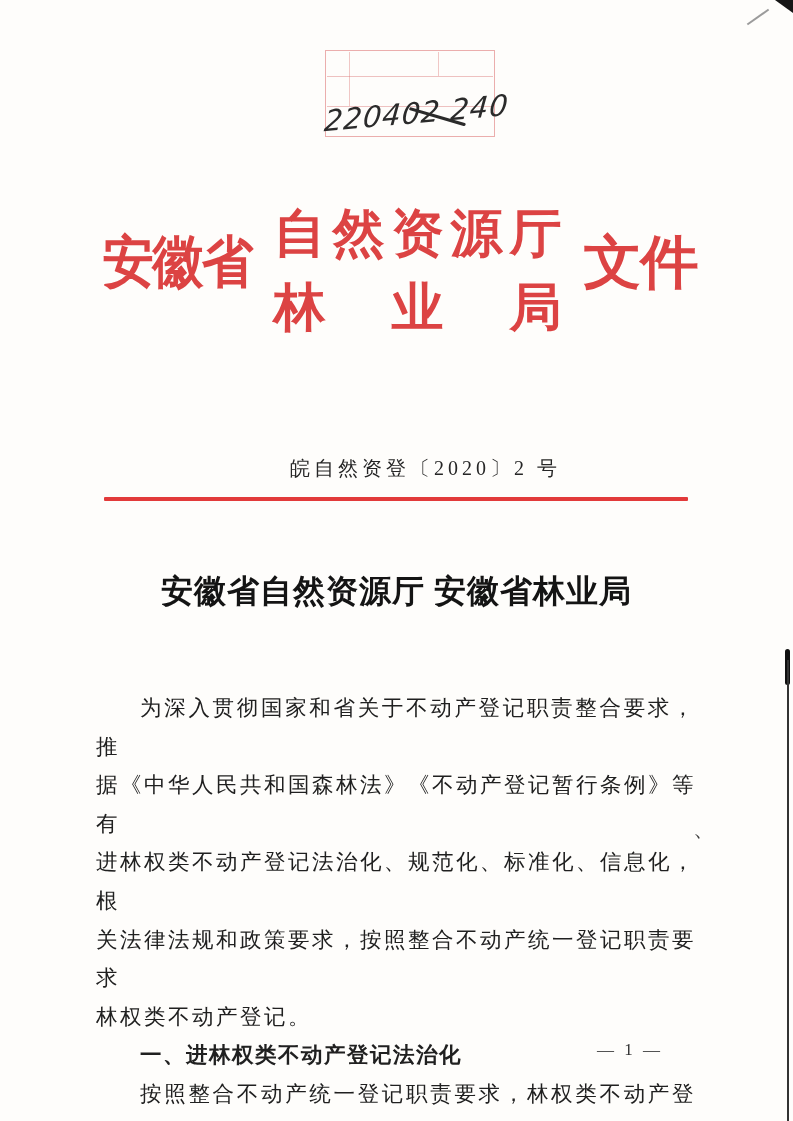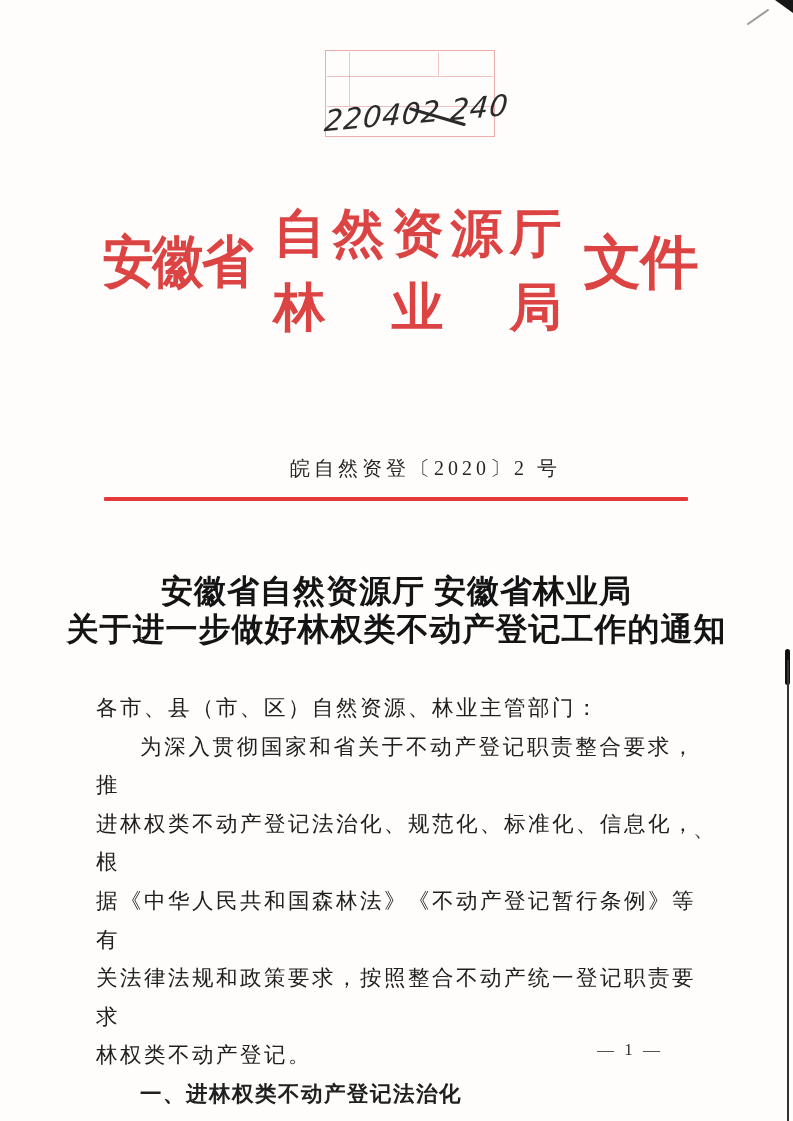--- a/index.html
+++ b/index.html
@@ -106,28 +106,26 @@
     </span>
     <span class="org-doc">文件</span>
   </div>
 
   <div class="doc-number">皖自然资登〔2020〕2 号</div>
 
   <div class="red-line"></div>
 
   <div class="title">
     <div>安徽省自然资源厅 安徽省林业局</div>
-    <div>关于进一步做好林权类不动产登记工作的通知</div>
   </div>
 
   <div class="body-text">
-    <div class="line">各市、县（市、区）自然资源、林业主管部门：</div>
     <div class="fill indent">为深入贯彻国家和省关于不动产登记职责整合要求，推</div>
+    <div class="fill">据《中华人民共和国森林法》《不动产登记暂行条例》等有</div>
     <div class="fill">进林权类不动产登记法治化、规范化、标准化、信息化，根</div>
-    <div class="fill">据《中华人民共和国森林法》《不动产登记暂行条例》等有</div>
     <div class="fill">关法律法规和政策要求，按照整合不动产统一登记职责要求</div>
     <div class="line">林权类不动产登记。</div>
     <div class="sec-heading indent">一、进林权类不动产登记法治化</div>
     <div class="fill indent">按照整合不动产统一登记职责要求，林权类不动产登记</div>
 
   </div>
 
   <div class="page-number">— 1 —</div>
 
 </div>

